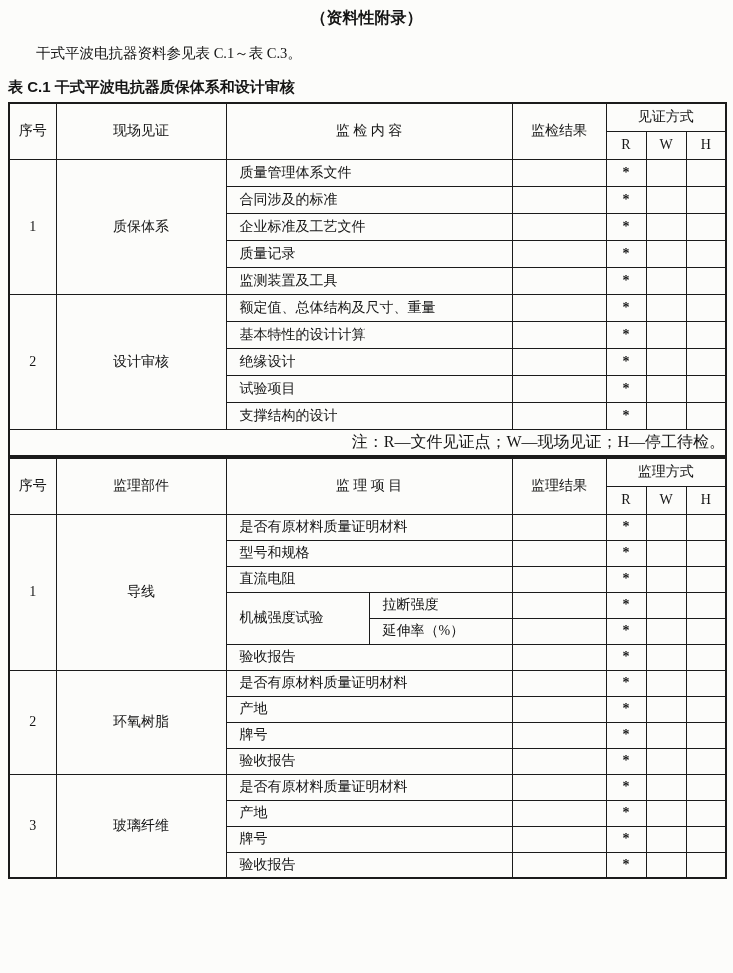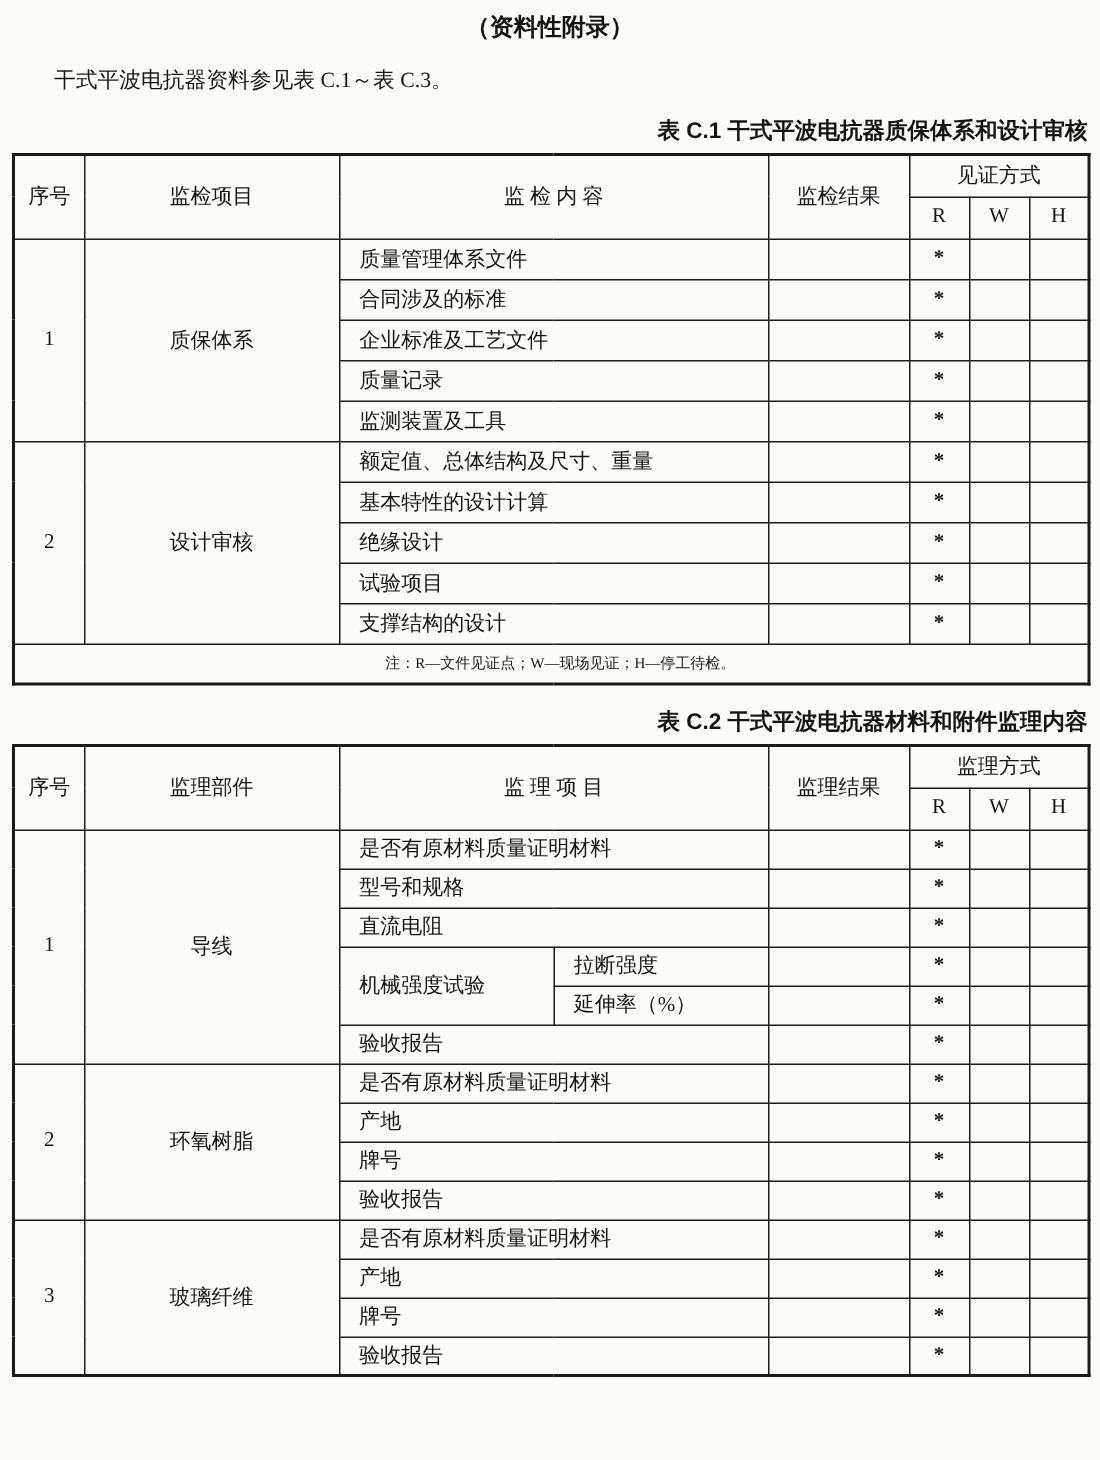--- a/index.html
+++ b/index.html
@@ -17,21 +17,21 @@
   .appendix-subtitle{ font-size: 16px; font-weight: bold; margin: 3px 0; font-family: Liberation Serif, serif; }
   .appendix-heading { font-size: 16px; font-weight: bold; margin: 3px 0 0; }
 
   .intro {
     font-size: 14.5px;
     margin: 15px 0 0 0;
     padding-left: 28px;
   }
 
   .table-caption {
-    text-align: right;
+    text-align: left;
     font-family: "Liberation Sans", "DejaVu Sans", sans-serif;
     font-weight: bold;
     font-size: 15px;
     margin: 15px 0 5px;
   }
 
   table {
     border-collapse: collapse;
     table-layout: fixed;
     width: 717px;
@@ -46,24 +46,24 @@
     padding: 0;
     overflow: hidden;
     white-space: nowrap;
   }
   thead th { height: 28px; margin-top: 20px; }
   #table-c1 tbody td { height: 27px; }
   #table-c2 tbody td { height: 26px; }
   td.content { text-align: left; padding-left: 13px; }
   td.mark { font-weight: bold; font-size: 14px; }
   td.note-cell {
-    text-align: center;
+    text-align: right;
     padding-left: 12px;
     height: 30px;
-    font-size: 10px;
+    font-size: 16px;
   }
   .col-seq    { width: 47px; }
   .col-item   { width: 170px; }
   .col-sub    { width: 143px; }
   .col-result { width: 94px; }
   .col-rwh    { width: 40px; }
 </style>
 </head>
 <body>
 
@@ -84,21 +84,21 @@
         <col class="col-sub">
         <col class="col-sub">
       <col class="col-result">
         <col class="col-rwh">
         <col class="col-rwh">
         <col class="col-rwh">
     </colgroup>
     <thead>
       <tr>
         <th rowspan="2">序号</th>
-        <th rowspan="2">监检项目</th>
+        <th rowspan="2">现场见证</th>
         <th rowspan="2" colspan="2">监  检  内  容</th>
         <th rowspan="2">监检结果</th>
         <th colspan="3">见证方式</th>
       </tr>
       <tr>
         <th>R</th>
         <th>W</th>
         <th>H</th>
       </tr>
     </thead>
@@ -176,21 +176,20 @@
         <td class="mark">*</td>
         <td></td>
         <td></td>
       </tr>
       <tr>
         <td colspan="8" class="note-cell">注：R—文件见证点；W—现场见证；H—停工待检。</td>
       </tr>
     </tbody>
   </table>
 
-  <div class="table-caption">表 C.2  干式平波电抗器材料和附件监理内容</div>
 
   <table id="table-c2">
     <colgroup>
       <col class="col-seq">
         <col class="col-item">
         <col class="col-sub">
         <col class="col-sub">
       <col class="col-result">
         <col class="col-rwh">
         <col class="col-rwh">

